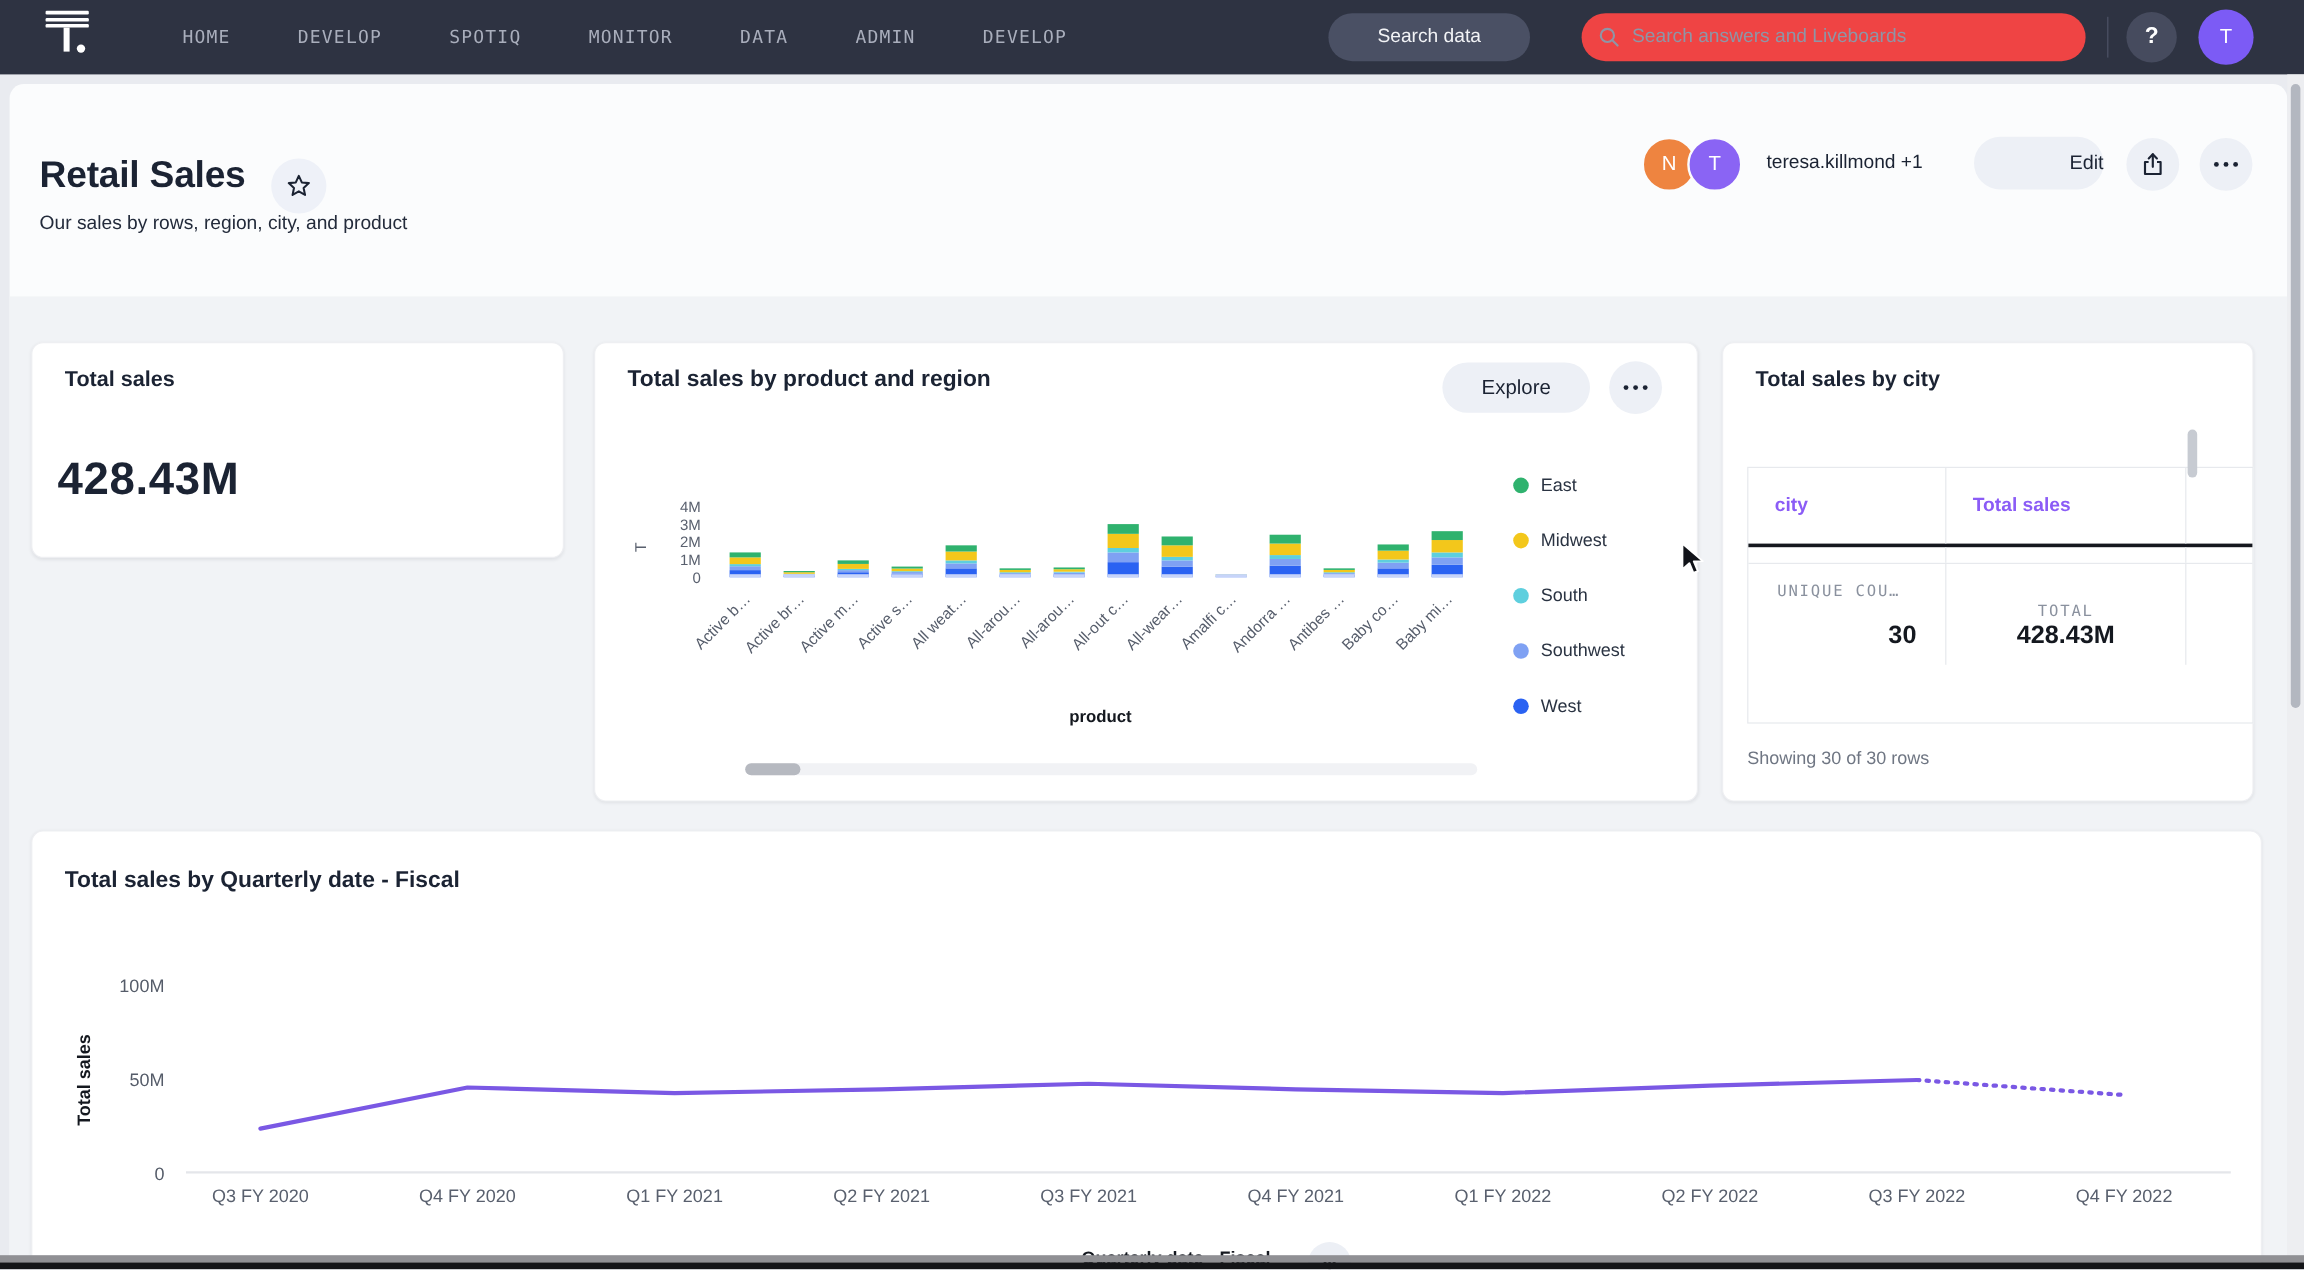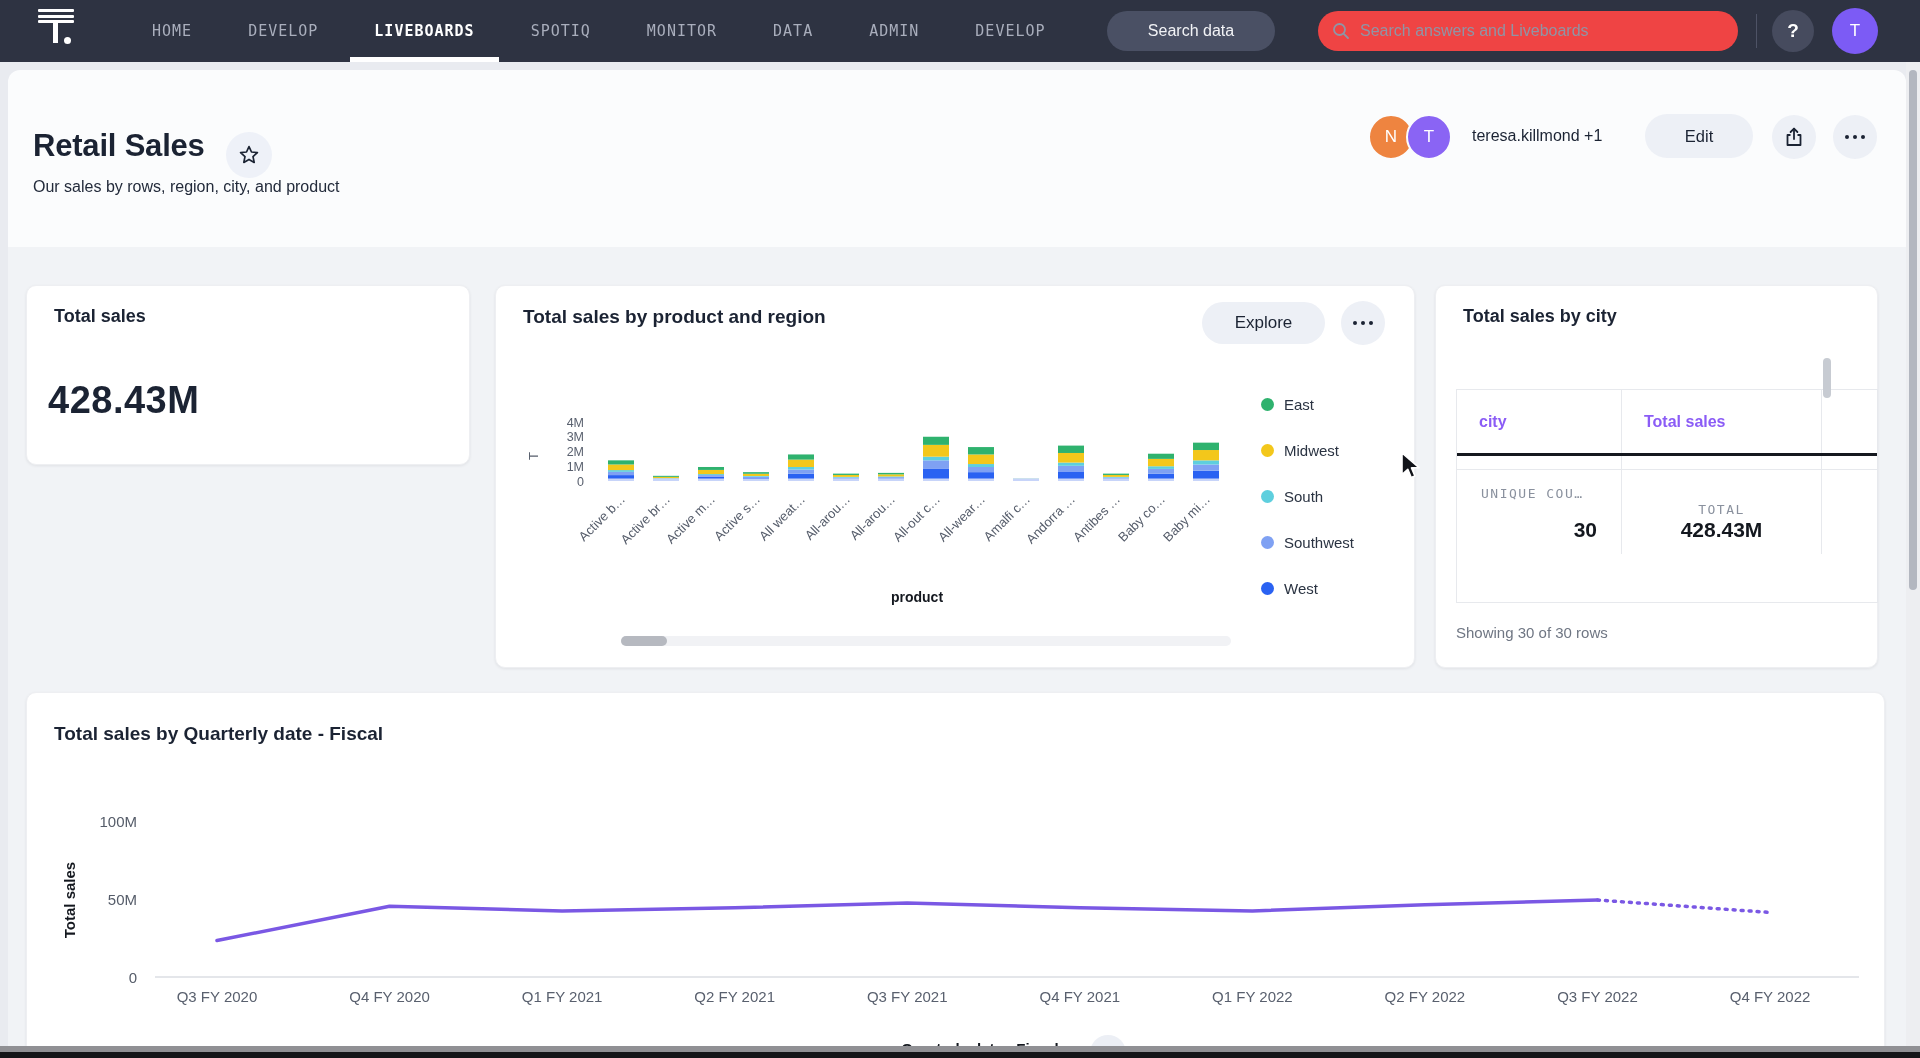--- a/index.html
+++ b/index.html
@@ -40,21 +40,21 @@
   
   .pg-title { position:absolute; left:25px; top:58px; font-size:31px; font-weight:600; color:#1B2333; letter-spacing:-0.2px; }
   .star-btn { position:absolute; left:218px; top:62px; width:46px; height:46px; border:none; border-radius:50%;
     background:#EEF1F8; cursor:pointer; display:flex; align-items:center; justify-content:center; }
   .pg-subtitle { position:absolute; left:25px; top:108px; font-size:16px; color:#232B3B; }
   .hdr-avatars { position:absolute; left:1360px; top:44px; width:86px; height:46px; }
   .hdr-avatar { position:absolute; top:0; width:46px; height:46px; border-radius:50%; color:#FFF; font-size:17px;
     display:flex; align-items:center; justify-content:center; cursor:pointer; border:2px solid #FBFCFD; }
   .owner-label { position:absolute; left:1464px; top:57px; font-size:16px; color:#1B2333; }
   .edit-btn { position:absolute; left:1637px; top:44px; width:108px; height:44px; border:none; border-radius:22px;
-    background:#EDF0F6; color:#1B2333; font-size:16.5px; cursor:pointer; font-family:"Liberation Sans", sans-serif; }
+    background:#EDF0F6; color:#1B2333; font-size:16.5px; cursor:pointer; font-family:"Liberation Sans", sans-serif;text-align:right; }
   .circle-btn { position:absolute; top:45px; width:44px; height:44px; border:none; border-radius:50%;
     background:#EDF0F6; cursor:pointer; display:flex; align-items:center; justify-content:center; }
   .share-btn { left:1764px; }
   .more-btn  { left:1825px; }
   .dots { display:flex; gap:4px; }
   .dots span { width:4px; height:4px; border-radius:50%; background:#1B2333; }
 
   
   .card { position:absolute; background:#FFFFFF; border-radius:10px; border:1px solid #EEEFF2;
     box-shadow:0 1px 3px rgba(20,25,40,0.08); }
@@ -128,24 +128,20 @@
       <span class="bar" style="top:11px"></span>
       <span class="stem"></span>
       <span class="dot"></span>
     </div>
     <nav class="nav-menu">
         <div class="nav-item">
           <span class="nav-item-label">HOME</span>
         </div>
         <div class="nav-item">
           <span class="nav-item-label">DEVELOP</span>
-        </div>
-        <div class="nav-item active">
-          <span class="nav-item-label">LIVEBOARDS</span>
-          <span class="nav-underline"></span>
         </div>
         <div class="nav-item">
           <span class="nav-item-label">SPOTIQ</span>
         </div>
         <div class="nav-item">
           <span class="nav-item-label">MONITOR</span>
         </div>
         <div class="nav-item">
           <span class="nav-item-label">DATA</span>
         </div>

